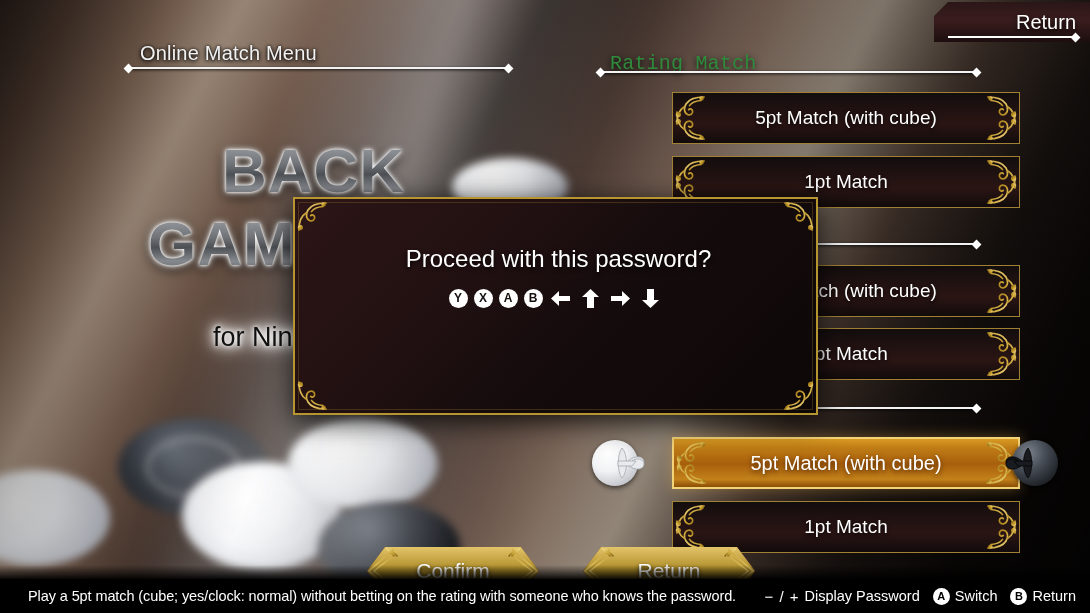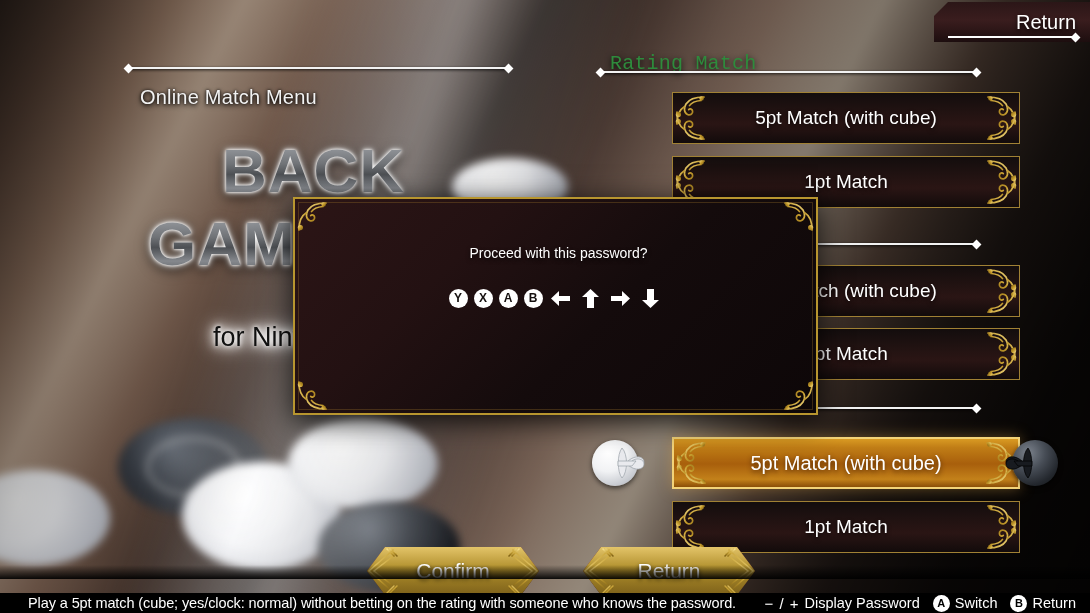--- a/index.html
+++ b/index.html
@@ -96,21 +96,21 @@
      filter:drop-shadow(0 0 1.5px #fff) drop-shadow(0 0 3px #fff) drop-shadow(0 3px 6px rgba(0,0,0,.65)); }
   .logo-sub{ position:absolute; font-size:27px; color:#111;
      filter:drop-shadow(0 0 2px #fff) drop-shadow(0 0 5px #fff) drop-shadow(0 0 9px rgba(255,255,255,.8)); }
 
   
   .dlg{ position:absolute; left:293px; top:197px; width:525px; height:218px;
      background:linear-gradient(135deg,#2c1516 0%,#231112 30%,#140b0c 58%,#0d0708 100%);
      border:2px solid #b8962f; box-shadow:0 6px 26px rgba(0,0,0,.85); }
   .dlg-inner{ position:absolute; inset:3px; border:1px solid rgba(150,110,40,.35); }
   .dlg-title{ position:absolute; top:46px; left:0; right:0; text-align:center;
-     font-size:14px; color:#fff; text-shadow:0 2px 4px rgba(0,0,0,.8);padding-left:6px; }
+     font-size:24px; color:#fff; text-shadow:0 2px 4px rgba(0,0,0,.8);padding-left:6px; }
   .pw-row{ position:absolute; top:87px; left:0; right:0; display:flex; justify-content:center;
      align-items:center; gap:6px; }
   .pw-btn{ width:19px; height:19px; border-radius:50%; background:#fff; color:#15100f;
      font-size:12px; font-weight:bold; display:flex; align-items:center; justify-content:center;
      line-height:1; }
   .pw-arrow{ width:24px; height:24px; display:flex; align-items:center; justify-content:center; }
   .pw-arrow svg{ width:21px; height:21px; fill:#fff; }
 
   
   .hexbtn{ position:absolute; width:172px; height:48px; top:348px; }
@@ -122,21 +122,21 @@
      clip-path:polygon(
        18px 0, calc(100% - 18px) 0, 100% 50%, calc(100% - 18px) 100%, 18px 100%, 0 50%,
        2px 50%, 19px 2px, calc(100% - 19px) 2px, calc(100% - 2px) 50%, calc(100% - 19px) calc(100% - 2px), 19px calc(100% - 2px), 2px 50%, 0 50%); }
   .hexbtn .lbl{ position:absolute; inset:0; display:flex; align-items:center; justify-content:center;
      font-size:21px; color:#fff; text-shadow:0 2px 4px rgba(0,0,0,.85); }
   .hex-orn{ position:absolute; top:0; height:48px; width:36px; pointer-events:none; }
   .hex-orn.l{ left:-4px; }
   .hex-orn.r{ right:-4px; transform:scaleX(-1); }
 
   
-  .footer{ position:absolute; left:0; bottom:0; width:1090px; height:20px;
+  .footer{ position:absolute; left:0; bottom:0; width:1090px; height:34px;
      background:#000; display:flex; align-items:center; }
   .footer-desc{ position:absolute; left:28px; font-size:14.5px; color:#fff; letter-spacing:-.1px; }
   .footer-hints{ position:absolute; right:14px; display:flex; align-items:center; gap:13px;
      font-size:14.5px; color:#fff; }
   .hint{ display:flex; align-items:center; gap:5px; }
   .kb{ width:17px; height:17px; border-radius:50%; background:#fff; color:#000;
      font-size:11px; font-weight:bold; display:flex; align-items:center; justify-content:center; }
   .kb-pm{ font-size:15px; color:#fff; letter-spacing:1px; }
   .footer-top-fade{ position:absolute; left:0; bottom:34px; width:1090px; height:14px;
      background:linear-gradient(180deg, rgba(0,0,0,0), rgba(0,0,0,.92)); }
@@ -151,21 +151,21 @@
     <div class="chk b ring" style="left:118px;  top:418px; width:150px; height:98px;"></div>
     <div class="chk w ring" style="left:182px;  top:462px; width:160px; height:108px;"></div>
     <div class="chk w" style="left:288px;  top:418px; width:150px; height:92px;"></div>
     <div class="chk b" style="left:318px;  top:502px; width:142px; height:90px;"></div>
     <div class="chk w" style="left:452px;  top:158px; width:116px; height:58px;"></div>
     <div class="chk w" style="left:-40px;  top:470px; width:150px; height:96px;"></div>
     <div class="layer bgsheen"></div>
     <div class="layer bgdark"></div>
   </div>
 
-  <div class="hdr-title" style="left:140px; top:42px;margin-top:44px;">Online Match Menu</div>
+  <div class="hdr-title" style="left:140px; top:42px;">Online Match Menu</div>
   <div class="rule" style="left:128px; top:67px; width:381px;"></div>
 
   <div class="hdr-title green" style="left:610px; top:52px;font-family:Liberation Mono, monospace;">Rating Match</div>
   <div class="rule" style="left:600px; top:71px; width:377px;"></div>
 
   <div class="return-tab">
     <span>Return</span>
   </div>
   <div class="return-tab-rule"></div>
 

